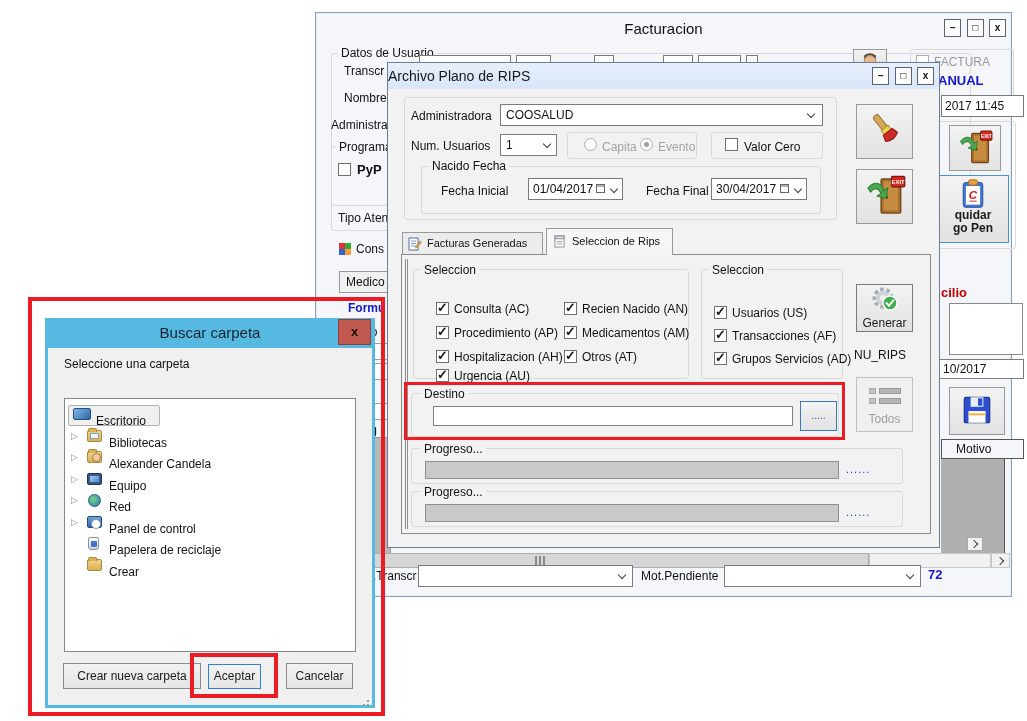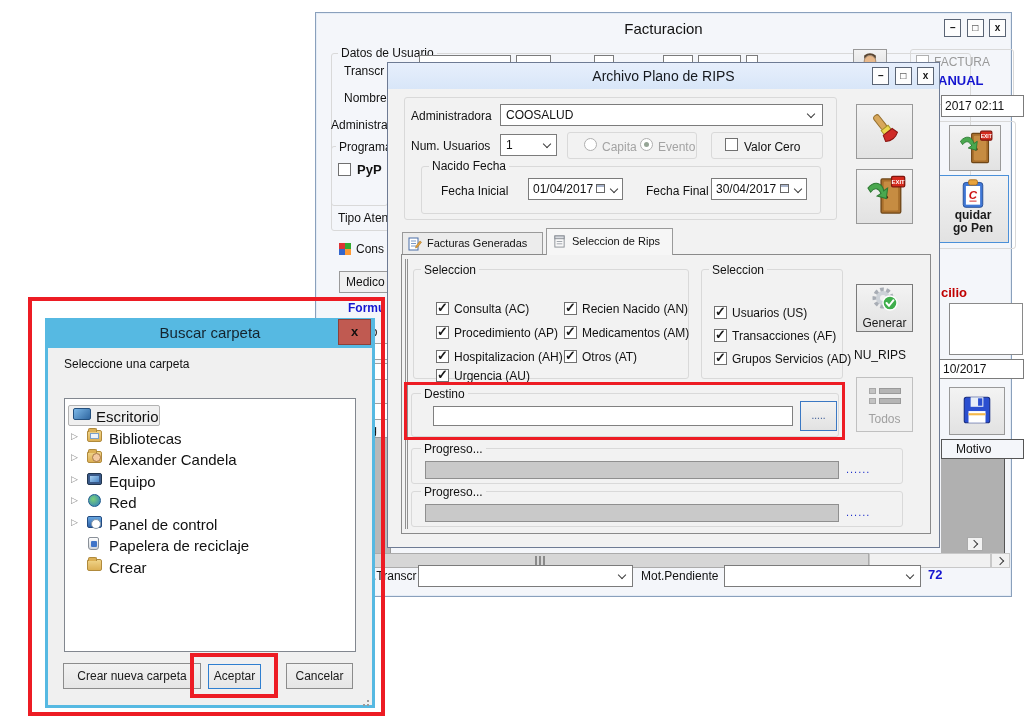--- a/index.html
+++ b/index.html
@@ -23,34 +23,34 @@
 .hl{position:absolute;border:4px solid #ed1c24;z-index:40;background:transparent}
 .wbtn{display:inline-block;width:17px;height:18px;background:#fdfdfd;border:1px solid #5a6474;font-size:10px;font-weight:bold;text-align:center;line-height:16px;margin-left:2px;color:#111}
 .grip3{position:absolute;display:flex;gap:2px}
 .grip3 i{width:2px;height:9px;background:#8a8a8a}
 .cal{position:absolute;width:9px;height:9px;border:1px solid #666;background:linear-gradient(#a8b4cc 0 2px,#fff 2px)}
 
 .fact{left:315px;top:12px;width:697px;height:585px;background:#f4f6fa;border:1px solid #8aa0bc;box-shadow:inset 0 0 0 1px #e4ecf6;z-index:1}
 .fact .grp-lbl{background:#f4f6fa}
 
 .rips{left:387px;top:62px;width:553px;height:486px;background:#f2f2f2;border:1px solid #6e7b94;z-index:10}
-.rips-title{position:absolute;left:0;top:0;right:0;height:26px;background:linear-gradient(#e7effc,#d8e6f8);text-align:center;font-size:14px;line-height:26px;color:#15181d}
+.rips-title{position:absolute;left:0;top:0;right:0;height:26px;background:linear-gradient(#e7effc,#d8e6f8);text-align:left;font-size:14px;line-height:26px;color:#15181d}
 .rips .grp-lbl{background:#f2f2f2}
 .tab{position:absolute;border:1px solid #9a9a9a;background:#ececec;font-size:11px}
 .tab.active{background:#f6f6f6;border-bottom:none;z-index:2}
 .panel{position:absolute;border:1px solid #8a8a8a;background:#f2f2f2}
 .split{position:absolute;width:3px;border-left:1px solid #909090;border-right:1px solid #909090}
 
 .buscar{left:45px;top:318px;width:330px;height:390px;background:#f0f0f0;border:3px solid #56b9e2;z-index:30}
 .bc-title{position:absolute;left:-3px;top:-3px;right:-3px;height:30px;background:#56b9e2;text-align:center;font-size:15px;line-height:30px;color:#14242e}
 .bc-x{position:absolute;width:33px;height:26px;right:1px;top:-2px;background:#c05a51;border:1px solid #8e4038;color:#14100f;font-weight:bold;font-size:13px;text-align:center;line-height:24px;z-index:2}
 .tree{position:absolute;background:#fff;border:1px solid #82878f}
 .trow{position:absolute;height:20px;white-space:nowrap}
 .texp{position:absolute;color:#8a8a8a;font-size:9px;top:3px}
-.tlbl{position:absolute;top:2px;font-size:15px}
+.tlbl{position:absolute;top:8px;font-size:12px}
 .btn8{position:absolute;background:linear-gradient(#f2f2f2,#e6e6e6);border:1px solid #8c8c8c;font-size:12px;text-align:center;color:#1a1a1a}
 .grip{position:absolute;width:8px;height:8px}
 .grip::after{content:"";position:absolute;right:0;bottom:0;width:2px;height:2px;background:#9a9a9a;box-shadow:-4px 4px 0 0 #9a9a9a,0 4px 0 0 #9a9a9a}
 
 .ti{position:absolute;top:2px;width:15px;height:12px}
 .ic-desktop{width:18px;background:linear-gradient(135deg,#7cb8e8,#2f66a0);border:1px solid #24507e;border-radius:2px}
 .ic-fold{background:linear-gradient(#f0d489,#dcb055);border:1px solid #b08a3c;border-radius:2px}
 .ic-fold::before{content:"";position:absolute;top:-3px;left:0;width:7px;height:3px;background:#dcb055;border:1px solid #b08a3c;border-bottom:none;border-radius:2px 2px 0 0}
 .ic-lib::after{content:"";position:absolute;inset:2px;background:#eef4fb;border:1px solid #7aa0c8}
 .ic-user::after{content:"";position:absolute;right:0;bottom:0;width:7px;height:7px;border-radius:50%;background:#f2c9a0;border:1px solid #a87848}
@@ -118,21 +118,21 @@
     <div class="fld" style="left:47px;top:350px;width:28px;height:17px;border-color:#a0a0a0"></div>
     <div class="fld" style="left:47px;top:390px;width:28px;height:17px;border-color:#a0a0a0"></div>
     <div class="txt" style="left:45px;top:410px">dig</div>
     <div class="abs" style="left:47px;top:424px;width:28px;height:118px;background:#b8b8b8;border:1px solid #999"></div>
 
     <div class="grp" style="left:594px;top:36px;width:104px;height:56px"></div>
     <span class="cb" style="left:600px;top:42px;border-color:#b0b0b0"></span>
     <div class="txt" style="left:618px;top:42px;color:#9a9a9a">FACTURA</div>
     <div class="txt" style="left:622px;top:60px;color:#1515d0;font-weight:bold;font-size:13px">ANUAL</div>
     <div class="fld" style="left:625px;top:82px;width:83px;height:22px">
-        <span class="txt" style="left:3px;top:3px">2017 02:11</span>
+        <span class="txt" style="left:3px;top:3px">2017 11:45</span>
       </div>
 
     <div class="grp" style="left:608px;top:108px;width:92px;height:128px"></div>
     <div class="btn" style="left:633px;top:112px;width:52px;height:46px">
       <svg viewBox="0 0 32 32" width="36" height="36" style="margin-top:4px">
         <rect x="13" y="3" width="15" height="26" rx="1" fill="#a96f2c" stroke="#6e4617"></rect>
         <rect x="15" y="5" width="11" height="22" rx="1" fill="#c68c42"></rect>
         <circle cx="17" cy="17" r="1.3" fill="#503213"></circle>
         <rect x="21" y="1" width="10" height="8" rx="1" fill="#d42a1e" stroke="#7e150d"></rect>
         <text x="26" y="7" font-size="4.5" fill="#fff" text-anchor="middle" font-weight="bold">EXIT</text>

